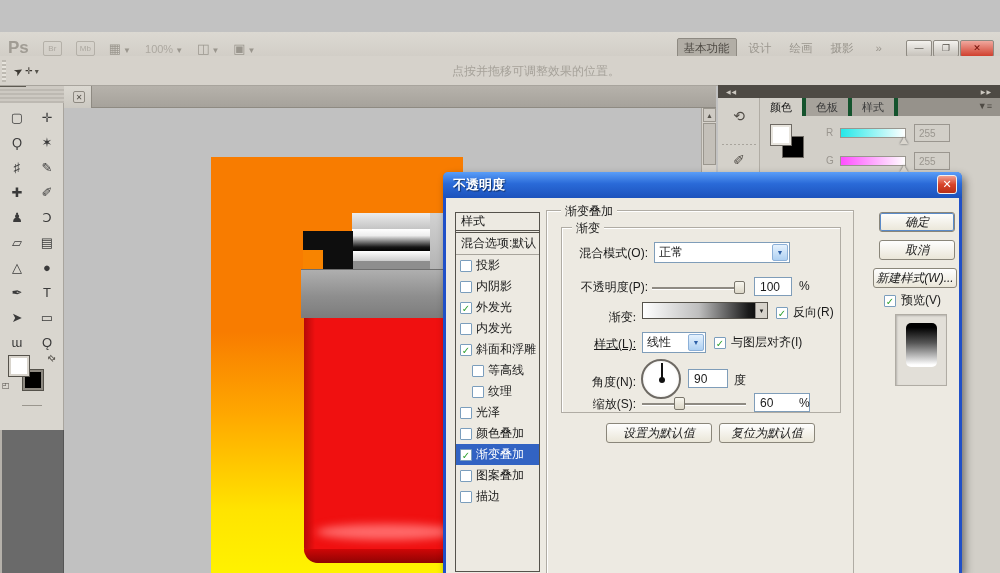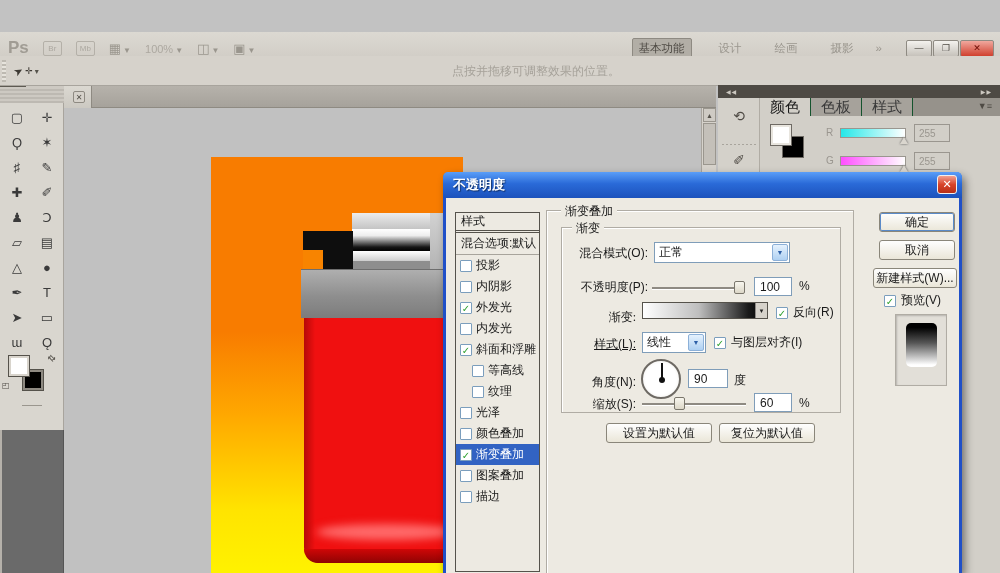--- a/index.html
+++ b/index.html
@@ -75,21 +75,21 @@
   #belowtools{position:absolute;left:0;top:430px;width:64px;height:143px;background:#6A6A6A;border-right:1px solid #555;}
   #leftedge{position:absolute;left:0;top:430px;width:2px;height:143px;background:#B5B1AA;}
 
   
   #dockhead{position:absolute;left:718px;top:85px;width:282px;height:13px;background:#4E4A44;color:#CCC8C0;font-size:6px;display:flex;align-items:center;justify-content:space-between;padding:0 8px;letter-spacing:1px;}
   #iconstrip{position:absolute;left:718px;top:98px;width:42px;height:475px;background:#D4D1CA;border-right:1px solid #B0ACA4;}
   .strip-icon{position:absolute;left:0;width:42px;text-align:center;font-size:14px;color:#4E4A44;}
   .strip-div{position:absolute;left:4px;top:46px;width:34px;height:1px;background:repeating-linear-gradient(90deg,#A8A49C 0 2px,#D4D1CA 2px 4px);}
   #panel{position:absolute;left:760px;top:98px;width:240px;height:475px;background:#D2CFC8;}
   #ptabs{position:absolute;left:0;top:0;width:240px;height:18px;background:#96928B;display:flex;}
-  .ptab{height:18px;padding:0 10px;font-size:15px;color:#3A3A3A;display:flex;align-items:center;background:#A6A29B;border-right:1px solid #14532d;}
+  .ptab{height:18px;padding:0 10px;font-size:11px;color:#3A3A3A;display:flex;align-items:center;background:#A6A29B;border-right:4px solid #14532d;}
   .ptab.active{background:#D2CFC8;color:#1A1A1A;}
   .pmenu{position:absolute;right:8px;top:3px;font-size:9px;color:#4E4A44;}
   #pbody{position:absolute;left:0;top:18px;width:240px;height:457px;background:#D2CFC8;}
   .sw-f{position:absolute;left:10px;top:8px;width:22px;height:22px;background:#FFF;border:1px solid #6E6A64;box-shadow:inset 0 0 0 2px #E8E5DE;z-index:2;}
   .sw-b{position:absolute;left:22px;top:20px;width:22px;height:22px;background:#000;border:1px solid #6E6A64;}
   .crow{position:absolute;left:66px;width:168px;height:20px;}
   .clabel{position:absolute;left:0;top:3px;font-size:10px;color:#9A968F;}
   .ctrack{position:absolute;left:14px;top:4px;width:66px;height:10px;border:1px solid #9A968F;}
   .ctrack.r{background:linear-gradient(90deg,#25E8E8,#FFF);}
   .ctrack.g{background:linear-gradient(90deg,#FF4FFF,#FFF);}
@@ -121,21 +121,21 @@
   .xpdd{position:absolute;height:21px;background:#FFF;border:1px solid #7F9DB9;font-size:12px;color:#1A1A1A;display:flex;align-items:center;padding-left:4px;}
   .xpdd .arr{position:absolute;right:1px;top:1px;bottom:1px;width:16px;background:linear-gradient(#E6F2FD,#AED0F2);border:1px solid #8CB0D8;border-radius:2px;display:flex;align-items:center;justify-content:center;font-size:7px;color:#2C5FA8;}
   .xpbox{position:absolute;height:19px;background:#FFF;border:1px solid #7F9DB9;font-size:12px;color:#1A1A1A;display:flex;align-items:center;padding-left:5px;}
   .groove{position:absolute;height:2px;background:#8E8A82;box-shadow:0 1px 0 #FFF;}
   .sthumb{position:absolute;width:11px;height:13px;top:-6px;background:linear-gradient(#F8F6EE,#DCD7C8);border:1px solid #7A766C;border-radius:2px;}
   .gradbar{position:absolute;height:17px;border:1px solid #55524B;background:linear-gradient(90deg,#FFF 0%,#BEBEBE 45%,#1A1A1A 85%,#000 100%);}
   .gradbar .arr{position:absolute;right:0;top:0;bottom:0;width:12px;background:#D6D2CA;border-left:1px solid #8E8A86;font-size:6px;color:#222;display:flex;align-items:center;justify-content:center;}
   .dial{position:absolute;width:40px;height:40px;border-radius:50%;background:radial-gradient(#FFF 60%,#E8E5DE);border:2px solid #6E6A64;}
   .needle{position:absolute;left:18px;top:2px;width:2px;height:17px;background:#111;}
   .ndot{position:absolute;left:16px;top:16px;width:6px;height:6px;border-radius:50%;background:#111;}
-  .xpbtn{position:absolute;height:20px;background:linear-gradient(#FEFEFE,#EAE6D8);border:1px solid #8A867A;border-radius:3px;font-size:12px;color:#1A1A1A;display:flex;align-items:center;justify-content:center;}
+  .xpbtn{position:absolute;height:20px;background:linear-gradient(#FEFEFE,#EAE6D8);border:1px solid #8A867A;border-radius:3px;font-size:12px;color:#1A1A1A;display:flex;align-items:center;justify-content:center;font-style:italic;}
   .xpbtn.def{box-shadow:0 0 0 1px #5A8AC8 inset;}
   .cbrow{position:absolute;display:flex;align-items:center;gap:5px;font-size:12px;color:#1A1A1A;}
 
   
   #pvbox{position:absolute;left:449px;top:116px;width:52px;height:72px;background:#E2DFD8;border:1px solid #B0ACA4;box-shadow:inset 1px 1px 2px rgba(0,0,0,.2);}
   #pvgrad{position:absolute;left:10px;top:8px;width:31px;height:44px;border-radius:5px;background:linear-gradient(#000 10%,#555 45%,#FFF 95%);}
 </style>
 </head>
 <body>
 
@@ -145,21 +145,21 @@
     <div class="left">
       <span class="pslogo">Ps</span>
       <span class="miniapp">Br</span>
       <span class="miniapp">Mb</span>
       <span><span class="gicon">▦</span><span class="dd-caret">▼</span></span>
       <span><span class="zoomlvl">100%</span><span class="dd-caret">▼</span></span>
       <span><span class="gicon">◫</span><span class="dd-caret">▼</span></span>
       <span><span class="gicon">▣</span><span class="dd-caret">▼</span></span>
     </div>
     <div class="right">
-      <span id="workspaces" style="display: flex; gap: 21px; align-items: center;">
+      <span id="workspaces" style="display: flex; gap: 6px; align-items: center;">
           <span class="wsbtn active">基本功能</span>
           <span class="wsbtn">设计</span>
           <span class="wsbtn">绘画</span>
           <span class="wsbtn">摄影</span>
         </span>
       <span class="wsbtn">»</span>
       <span class="winbtns">
         <span class="winbtn">—</span>
         <span class="winbtn">❐</span>
         <span class="winbtn close">✕</span>
@@ -385,21 +385,21 @@
             <div class="needle"></div>
             <div class="ndot"></div>
           </div>
           <div class="xpbox" style="left:126px;top:141px;width:40px;">90</div>
           <span class="flabel" style="left:172px;top:144px;">度</span>
 
           <span class="rlabel" style="left:0;top:168px;width:74px;">缩放(S):</span>
           <div class="groove" style="left:80px;top:175px;width:104px;">
             <div class="sthumb" style="left:32px;"></div>
           </div>
-          <div class="xpbox" style="left:192px;top:165px;width:38px;">60</div>
+          <div class="xpbox" style="left:192px;top:165px;width:56px;">60</div>
           <span class="flabel" style="left:237px;top:168px;">%</span>
         </div>
 
         <div class="xpbtn" style="left:59px;top:212px;width:106px;">设置为默认值</div>
         <div class="xpbtn" style="left:172px;top:212px;width:96px;">复位为默认值</div>
       </div>
 
       <div class="xpbtn def" style="left:433px;top:14px;width:76px;">确定</div>
       <div class="xpbtn" style="left:433px;top:42px;width:76px;">取消</div>
       <div class="xpbtn" style="left:427px;top:70px;width:84px;">新建样式(W)...</div>

